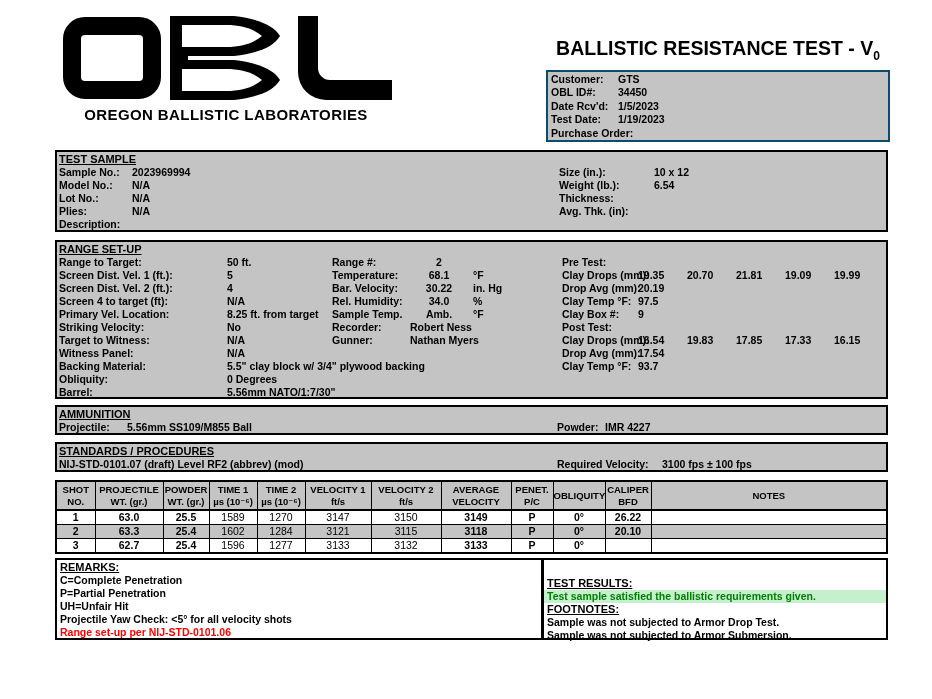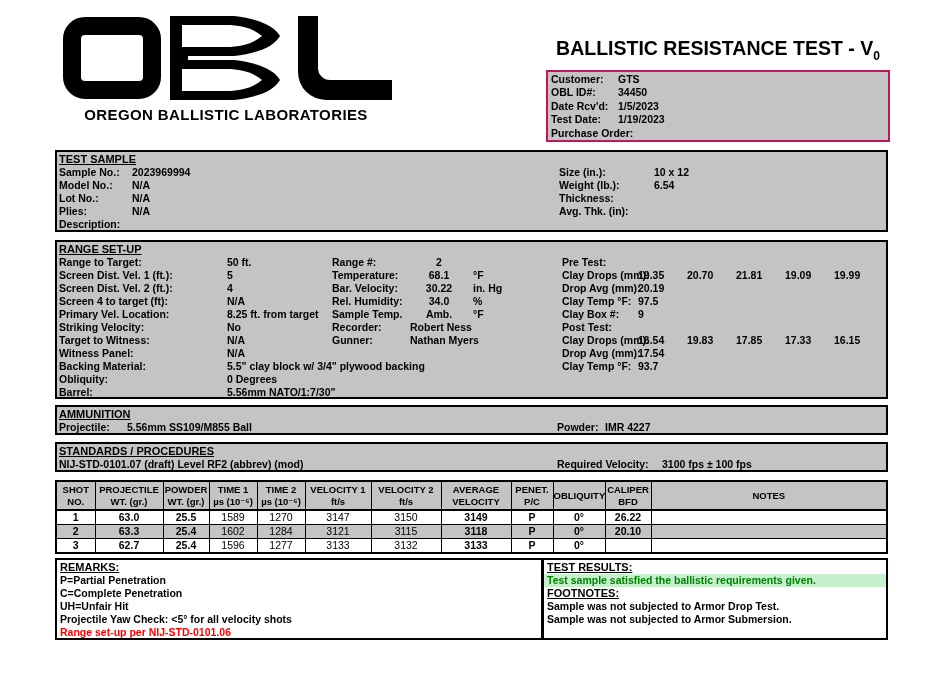--- a/index.html
+++ b/index.html
@@ -7,21 +7,21 @@
         font-family:"Liberation Sans","DejaVu Sans",sans-serif;color:#000;}
 
   
   .logo-svg{position:absolute;left:60px;top:16px;}
   .logo-subtitle{position:absolute;left:60px;top:106px;width:332px;text-align:center;
                  font-size:15px;font-weight:bold;letter-spacing:.4px;white-space:nowrap;}
   .doc-title{position:absolute;left:544px;top:37px;width:348px;text-align:center;
              font-size:19.5px;font-weight:bold;white-space:nowrap;}
   .doc-title sub{font-size:.62em;}
   .info-box{position:absolute;left:546px;top:70px;width:344px;height:72px;
-            background:#c4c4c4;border:2px solid #be185d;box-sizing:border-box;padding:1px 0 0 3px;}
+            background:#c4c4c4;border:2px solid #0c4a6e;box-sizing:border-box;padding:1px 0 0 3px;}
   .info-row{display:flex;height:13.4px;line-height:13.4px;font-size:10.5px;font-weight:bold;white-space:nowrap;}
   .info-row .l{width:67px;flex:none;}
 
   
   .box{position:absolute;left:55px;width:833px;background:#c4c4c4;border:2px solid #000;
        box-sizing:border-box;padding:1px 0 0 2px;}
   .sec-title{font-size:11px;font-weight:bold;text-decoration:underline;height:13px;line-height:12px;white-space:nowrap;}
   .frow{display:flex;height:13px;line-height:13px;font-size:10.5px;font-weight:bold;white-space:nowrap;}
   .frow span{display:block;flex:none;}
   .fx{flex:1 1 auto !important;}
@@ -56,21 +56,21 @@
                   font-size:9.5px;font-weight:bold;text-align:center;border-bottom:2px solid #000;}
   .shots thead th div{line-height:12px;}
   .shots td{height:13px;line-height:13px;font-size:10.5px;text-align:center;background:#fff;}
   .shots tbody tr.alt td{background:#c4c4c4;}
   .shots td.b{font-weight:bold;}
 
   
   .bottom{position:absolute;left:55px;top:558px;display:flex;}
   .rem-box{width:488px;height:82px;background:#fff;border:2px solid #000;box-sizing:border-box;padding:1px 0 0 0;}
   .res-box{width:345px;height:82px;background:#fff;border:2px solid #000;border-left:1px solid #000;
-           box-sizing:border-box;padding:1px 0 0 0;}
+           box-sizing:border-box;padding:17px 0 0 0;}
   .bline{height:13px;line-height:13px;font-size:10.5px;font-weight:bold;padding-left:3px;white-space:nowrap;}
   .btitle{font-size:11px;font-weight:bold;text-decoration:underline;height:13px;line-height:12px;padding-left:3px;}
   .red{color:#ff0000;}
   .result-ok{background:#c6efce;color:#008000;}
 </style>
 </head>
 <body>
 
 <div class="page">
 
@@ -434,22 +434,22 @@
         <td class="b">0°</td>
         <td class="b"></td>
         <td></td>
       </tr>
     </tbody>
   </table>
 
   <div class="bottom">
     <div class="rem-box">
       <div class="btitle">REMARKS:</div>
+      <div class="bline">C=Complete Penetration</div>
       <div class="bline">P=Partial Penetration</div>
-      <div class="bline">C=Complete Penetration</div>
       <div class="bline">UH=Unfair Hit</div>
       <div class="bline">Projectile Yaw Check: &lt;5° for all velocity shots</div>
       <div class="bline red">Range set-up per NIJ-STD-0101.06</div>
     </div>
     <div class="res-box">
       <div class="btitle">TEST RESULTS:</div>
       <div class="bline result-ok">Test sample satisfied the ballistic requirements given.</div>
       <div class="btitle">FOOTNOTES:</div>
       <div class="bline">Sample was not subjected to Armor Drop Test.</div>
       <div class="bline">Sample was not subjected to Armor Submersion.</div>

